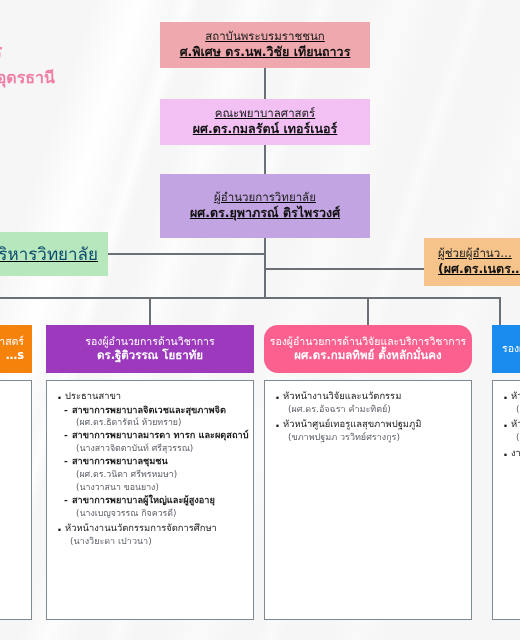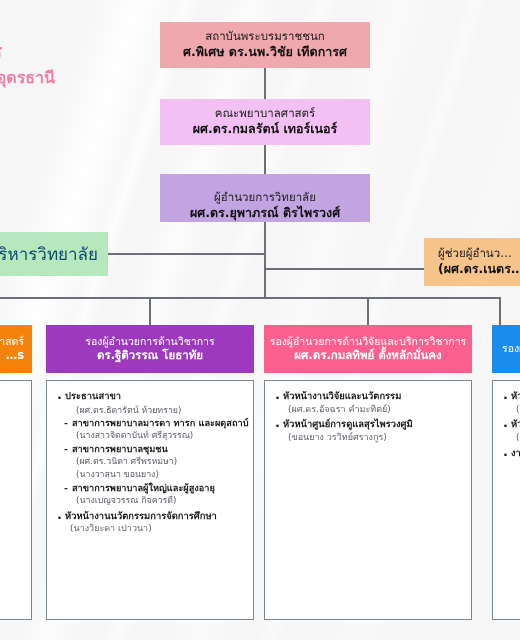--- a/index.html
+++ b/index.html
@@ -30,61 +30,61 @@
   .t-line3{font-size:26px;font-weight:800;color:#ef5f8e;white-space:nowrap;line-height:1.2;}
 
   
   .line{position:absolute;background:#6b6f76;z-index:2;}
   .vline{width:2px;}
   .hline{height:2px;}
 
   
   .node{position:absolute;z-index:4;box-sizing:border-box;
         display:flex;flex-direction:column;align-items:center;justify-content:center;
-        text-align:center;line-height:1.3;padding:1px 8px;}
+        text-align:center;line-height:1.3;padding:10px 8px;text-decoration:underline;}
   .node .role{font-size:11.5px;font-weight:400;color:#222;white-space:nowrap;}
   .node .person{font-size:12.5px;font-weight:700;color:#111;white-space:nowrap;}
 
   #node-institute{left:160px;top:22px;width:210px;height:46px;background:#efa8ad;}
   #node-faculty  {left:160px;top:99px;width:210px;height:46px;background:#f3c0f4;}
-  #node-director {left:160px;top:174px;width:210px;height:48px;background:#c3a4e2;justify-content:flex-end;}
+  #node-director {left:160px;top:174px;width:210px;height:64px;background:#c3a4e2;}
 
   #node-committee{left:-92px;top:232px;width:200px;height:44px;background:#b6e7bd;
                   align-items:flex-end;justify-content:center;padding-right:10px;}
   #node-committee .role{font-size:17px;color:#0c4a6e;}
 
   #node-assistant{left:424px;top:238px;width:190px;height:48px;background:#f6c48a;}
   #node-assistant .role,#node-assistant .person{white-space:nowrap;}
   #node-assistant{align-items:flex-start;padding-left:14px;}
 
   
   .chip{position:absolute;z-index:4;box-sizing:border-box;
         display:flex;flex-direction:column;align-items:center;justify-content:center;
         text-align:center;padding:5px 6px;line-height:1.28;}
   .chip .role{font-size:10.5px;font-weight:500;color:#fff;white-space:nowrap;}
   .chip .person{font-size:11.5px;font-weight:700;color:#fff;white-space:nowrap;}
 
   #chip-admin   {left:-108px;top:325px;width:140px;height:48px;background:#f5820b;
                  align-items:flex-end;padding-right:8px;}
   #chip-academic{left:46px;top:325px;width:208px;height:48px;background:#9c39bd;}
-  #chip-research{left:264px;top:325px;width:208px;height:48px;background:#fb608f;}
+  #chip-research{left:264px;top:325px;width:208px;height:48px;background:#fb608f;border-radius:14px;}
   #chip-student {left:492px;top:325px;width:200px;height:48px;background:#1a8cf0;
                  align-items:flex-start;padding-left:10px;}
 
   
   .panel{position:absolute;z-index:3;box-sizing:border-box;background:#fff;
          border:1.5px solid #7d8a94;padding:9px 8px 8px 9px;overflow:hidden;}
   #panel-admin   {left:-112px;top:380px;width:144px;height:240px;}
   #panel-academic{left:46px;top:380px;width:208px;height:240px;}
   #panel-research{left:264px;top:380px;width:208px;height:240px;}
   #panel-student {left:492px;top:380px;width:200px;height:240px;}
 
   ul.lvl1{list-style:none;margin:0;padding:0;}
   ul.lvl1>li{margin:0 0 3px 0;}
-  .b1{font-size:9.4px;font-weight:700;color:#1b1b1b;line-height:1.35;
+  .b1{font-size:9.4px;font-weight:400;color:#1b1b1b;line-height:1.35;
       position:relative;padding-left:9px;white-space:nowrap;}
   .b1::before{content:"\00B7";position:absolute;left:1px;top:-1px;font-size:13px;font-weight:900;color:#1b1b1b;}
   .sub{font-size:9px;font-weight:400;color:#5d6168;line-height:1.4;padding-left:14px;white-space:nowrap;}
   ul.lvl2{list-style:none;margin:1px 0 0 0;padding:0 0 0 8px;}
   ul.lvl2>li{margin:0 0 1px 0;}
   .b2{font-size:9.2px;font-weight:700;color:#1b1b1b;line-height:1.35;
       position:relative;padding-left:8px;white-space:nowrap;}
   .b2::before{content:"-";position:absolute;left:0;top:0;font-weight:700;}
   .sub2{font-size:8.8px;font-weight:400;color:#5d6168;line-height:1.4;padding-left:12px;white-space:nowrap;}
 </style>
@@ -113,21 +113,21 @@
 <div class="line hline" style="left:104px;top:253px;width:162px;"></div>
 <div class="line hline" style="left:264px;top:268px;width:166px;"></div>
 <div class="line hline" style="left:-6px;top:297px;width:506px;"></div>
 
 <div class="line vline" style="left:149px;top:297px;height:28px;"></div>
 <div class="line vline" style="left:367px;top:297px;height:28px;"></div>
 <div class="line vline" style="left:499px;top:297px;height:28px;"></div>
 
 <div class="node" id="node-institute">
   <div class="role">สถาบันพระบรมราชชนก</div>
-  <div class="person">ศ.พิเศษ ดร.นพ.วิชัย เทีดการศ</div>
+  <div class="person">ศ.พิเศษ ดร.นพ.วิชัย เทียนถาวร</div>
 </div>
 
 <div class="node" id="node-faculty">
   <div class="role">คณะพยาบาลศาสตร์</div>
   <div class="person">ผศ.ดร.กมลรัตน์ เทอร์เนอร์</div>
 </div>
 
 <div class="node" id="node-director">
   <div class="role">ผู้อำนวยการวิทยาลัย</div>
   <div class="person">ผศ.ดร.ยุพาภรณ์ ติรไพรวงศ์</div>
@@ -172,20 +172,21 @@
       </li>
     </ul>
 </div>
 
 <div class="panel" id="panel-academic">
   <ul class="lvl1">
       <li>
         <div class="b1">ประธานสาขา</div>
         <ul class="lvl2">
           <li>
+            <div class="b2">สาขาการพยาบาลจิตเวชและสุขภาพจิต</div>
             <div class="sub2">(ผศ.ดร.ธิดารัตน์ ห้วยทราย)</div>
           </li>
           <li>
             <div class="b2">สาขาการพยาบาลมารดา ทารก และผดุสถาบ์</div>
             <div class="sub2">(นางสาวจิตตาบันท์ ศรีสุวรรณ)</div>
           </li>
           <li>
             <div class="b2">สาขาการพยาบาลชุมชน</div>
             <div class="sub2">(ผศ.ดร.วนิดา ศรีพรหมษา)</div>
           </li>
@@ -207,22 +208,22 @@
 
 <div class="panel" id="panel-research">
   <ul class="lvl1">
       <li>
         <div class="b1">หัวหน้างานวิจัยและนวัตกรรม</div>
         <div class="sub">(ผศ.ดร.อัจฉรา คำมะทิตย์)</div>
       </li>
       <li>
       </li>
       <li>
-        <div class="b1">หัวหน้าศูนย์การดูแลสุรไพรวงศูมิ</div>
-        <div class="sub">(ขอนยาง วรวิทย์ศรางกูร)</div>
+        <div class="b1">หัวหน้าศูนย์เทอรูแลสุขภาพปฐมภูมิ</div>
+        <div class="sub">(ขภาพปฐมภ วรวิทย์ศรางกูร)</div>
       </li>
     </ul>
 </div>
 
 <div class="panel" id="panel-student">
   <ul class="lvl1">
       <li>
         <div class="b1">หัวห…</div>
         <div class="sub">(นาง…</div>
       </li>

